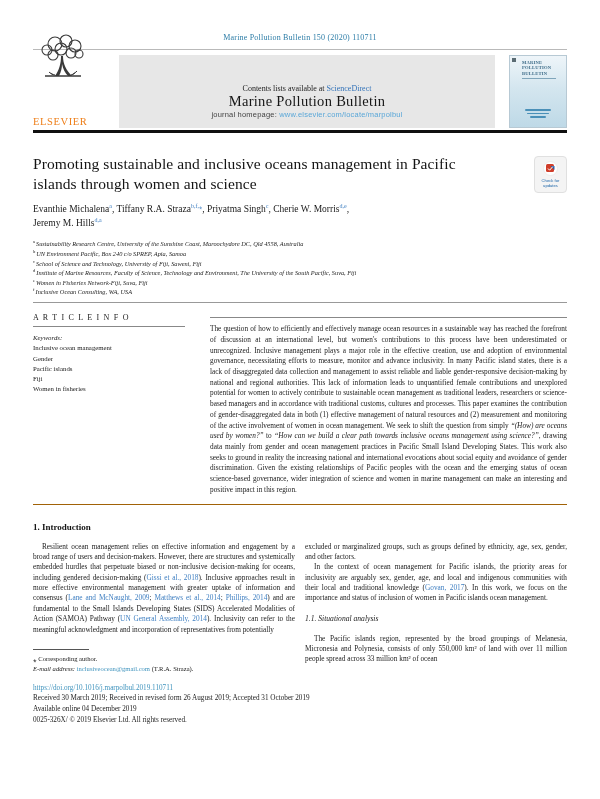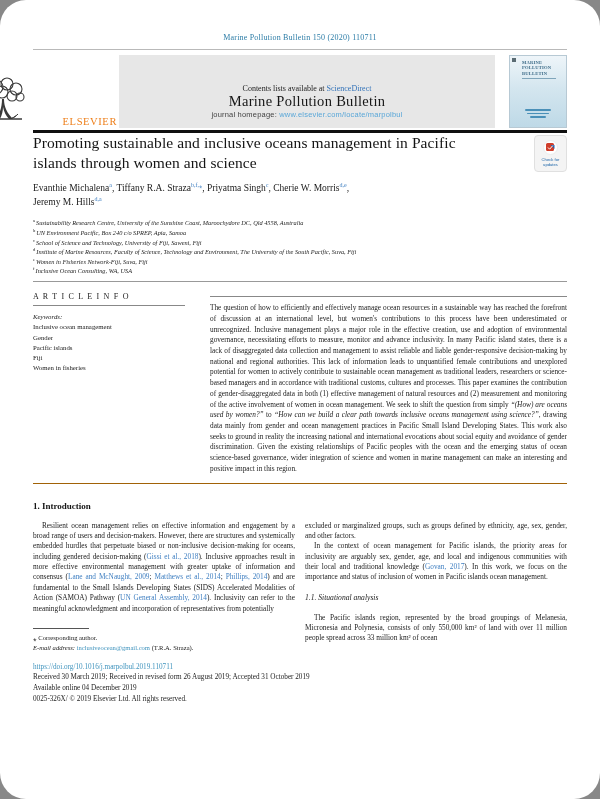--- a/index.html
+++ b/index.html
@@ -1,51 +1,50 @@
 <!DOCTYPE html>
 <html><head>
 <meta charset="utf-8">
 <style>
   * { margin:0; padding:0; box-sizing:border-box; }
   html,body { background:#888; }
   .page {
     width:600px; height:799px; background:#ffffff; position:relative;
     font-family:"Liberation Serif", serif; color:#1c1c1c; overflow:hidden;
     margin:0 auto;
-    border-radius:26px;
   }
   .content { margin:0 33px; }
 
   
   .top-cite { padding-top:33px; text-align:center; font-size:8px; color:#2d7da7; letter-spacing:.2px; }
   .top-rule { border-bottom:1px solid #b9b9b9; margin-top:7px; }
 
   
   .masthead { display:flex; margin-top:5px; height:73px; }
-  .elsevier { width:84px; display:flex; align-items:flex-end; justify-content:flex-end; padding-bottom:1px;gap:31px; }
+  .elsevier { width:84px; display:flex; flex-direction:column; align-items:flex-start; justify-content:flex-end; padding-bottom:1px;gap:31px; }
   .elsevier svg { display:block; }
   .elsevier-word { color:#ee7f1a; font-size:10.5px; letter-spacing:.6px; margin-top:1px; font-family:"Liberation Serif", serif; }
   .graybox { flex:1; background:#e7e7e7; display:flex; flex-direction:column; align-items:center; justify-content:flex-end; padding:8px 4px 9px; margin-left:2px; }
   .contents-line { font-size:8px; color:#222; }
   .contents-line .sd { color:#3373b9; }
   .journal-name { font-size:14.5px; color:#161616; letter-spacing:.3px; }
   .homepage-line { font-family:"Liberation Sans", sans-serif; font-size:7.5px; color:#444; letter-spacing:.2px; }
   .homepage-line .url { color:#5aa7d8; }
   .coverwrap { width:72px; display:flex; align-items:flex-start; justify-content:flex-end; }
   .cover { width:58px; height:73px; border:1px solid #b7c9d4; background:linear-gradient(180deg,#eef5f9 0%, #d4e6ef 45%, #bed9e7 100%); position:relative; padding:4px 3px 0 8px; }
   .cover-mark { position:absolute; top:2px; left:2px; width:4px; height:4px; background:#5a6b73; }
   .cover-title { font-size:4.6px; font-weight:bold; color:#3c6b88; line-height:1.15; letter-spacing:.2px; padding-left:4px; }
   .cover-sub { margin-top:2px; margin-left:4px; width:34px; border-top:1px solid #7fa5ba; }
   .cover-waves { position:absolute; bottom:9px; left:50%; transform:translateX(-50%); width:26px; }
   .cover-waves div { height:1.6px; background:#4a90b8; border-radius:2px; margin-top:2px; }
   .cover-waves div:nth-child(1){ width:26px; } .cover-waves div:nth-child(2){ width:22px; margin-left:2px; } .cover-waves div:nth-child(3){ width:16px; margin-left:5px; }
   .black-bar { height:3px; background:#101010; margin-top:2px; }
 
   
-  .title-row { position:relative; }
+  .title-row { position:relative; margin-top:21px; }
   .article-title { font-size:15.5px; line-height:1.28; color:#141414; max-width:470px; letter-spacing:.1px; }
   .check-badge { position:absolute; right:0; top:2px; width:33px; height:37px; background:#f4f4f4; border:1px solid #e0e0e0; border-radius:4px; display:flex; flex-direction:column; align-items:center; justify-content:center; cursor:pointer; }
   .check-badge .circ { width:15px; height:15px; background:#fff; border-radius:50%; border:1px solid #ececec; display:flex; align-items:center; justify-content:center; }
   .check-badge .label { font-family:"Liberation Sans", sans-serif; font-size:4.2px; color:#1b64a8; text-align:center; line-height:1.25; margin-top:2px; }
   .authors { margin-top:8px; font-size:9.5px; max-width:330px; line-height:1.38; color:#1a1a1a; }
   .authors sup { font-size:6px; color:#3f7fc1; }
   .affils { margin-top:9px; font-size:6.3px; font-style:italic; line-height:1.52; color:#222; }
   .affils sup { font-size:4.6px; font-style:normal; margin-right:1px; }
   .affil-rule { border-bottom:1px solid #999; margin-top:5px; }
 

